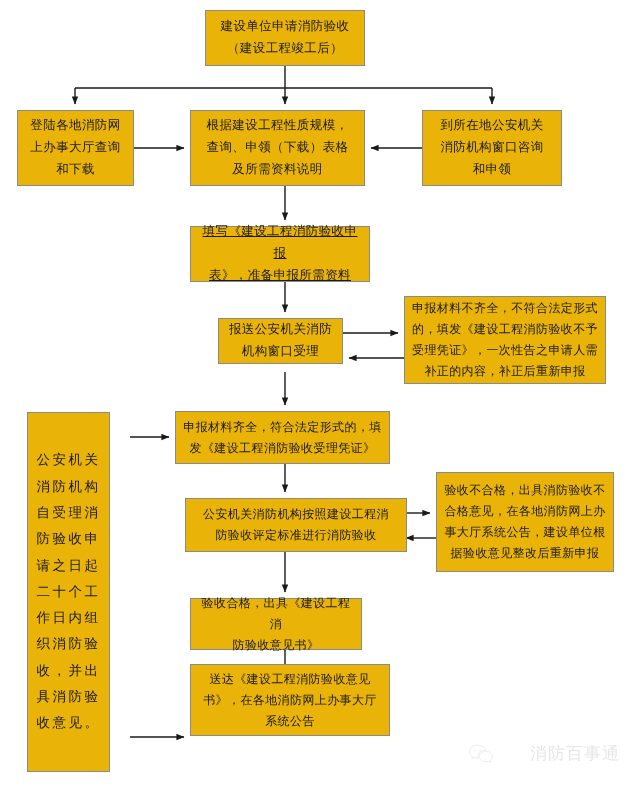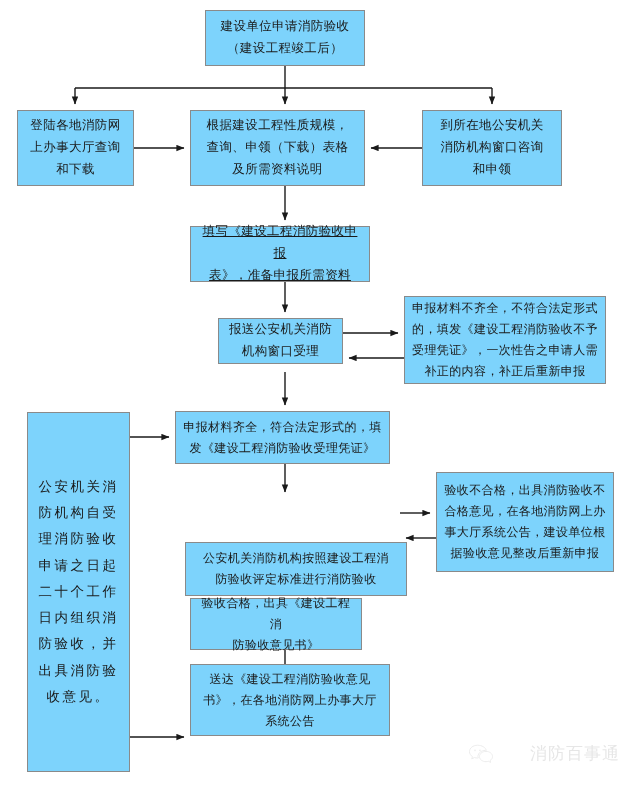--- a/index.html
+++ b/index.html
@@ -12,21 +12,21 @@
     width: 640px;
     height: 789px;
     background: #ffffff;
     overflow: hidden;
     font-family: "Liberation Serif", "DejaVu Serif", serif;
   }
   .node {
     position: absolute;
     box-sizing: border-box;
     border: 1px solid #8a8a8a;
-    background: #7dd3fc;
+    background: #eab308;
     display: flex;
     align-items: center;
     justify-content: center;
     text-align: center;
     color: #1a1a1a;
     line-height: 1.75;
     letter-spacing: 0.4px;
     padding: 2px 6px;
   }
   .node .txt {
@@ -34,23 +34,23 @@
     width: 100%;
   }
   .n-start      { left: 205px; top: 10px;  width: 160px; height: 56px;  font-size: 12.5px; }
   .n-left-top   { left: 17px;  top: 110px; width: 117px; height: 76px;  font-size: 12.5px; }
   .n-center-top { left: 190px; top: 110px; width: 175px; height: 76px;  font-size: 12.5px; }
   .n-right-top  { left: 422px; top: 110px; width: 140px; height: 76px;  font-size: 12.5px; }
   .n-fill       { left: 190px; top: 226px; width: 180px; height: 56px;  font-size: 12.5px; text-decoration: underline; }
   .n-submit     { left: 218px; top: 318px; width: 125px; height: 46px;  font-size: 12.5px; }
   .n-incomplete { left: 404px; top: 296px; width: 202px; height: 88px;  font-size: 12px; }
   .n-accept     { left: 175px; top: 411px; width: 215px; height: 53px;  font-size: 12px; }
-  .n-tall       { left: 27px;  top: 412px; width: 103px; height: 360px; font-size: 13.5px;
+  .n-tall       { left: 27px;  top: 412px; width: 83px; height: 360px; font-size: 13.5px;
                   line-height: 1.95; letter-spacing: 2.5px; justify-content: center; }
-  .n-inspect    { left: 185px; top: 498px; width: 222px; height: 54px;  font-size: 12px; margin-top: 44px; }
+  .n-inspect    { left: 185px; top: 498px; width: 222px; height: 54px;  font-size: 12px; }
   .n-fail       { left: 436px; top: 472px; width: 178px; height: 100px; font-size: 12px; }
   .n-pass       { left: 190px; top: 598px; width: 172px; height: 52px;  font-size: 12px; }
   .n-deliver    { left: 190px; top: 664px; width: 200px; height: 72px;  font-size: 12px; }
 
   .n-tall .txt { text-align: center; }
 
   svg.wires {
     position: absolute;
     left: 0; top: 0;
     width: 640px; height: 789px;

